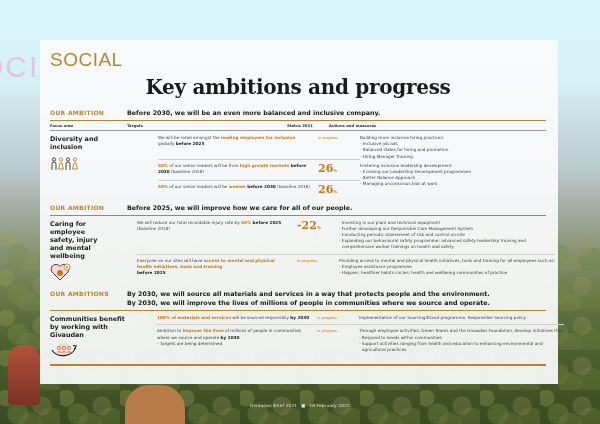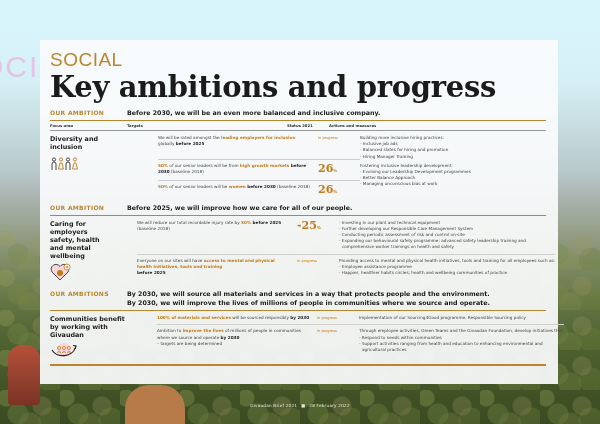--- a/index.html
+++ b/index.html
@@ -40,22 +40,23 @@
     font-family: "Liberation Sans", sans-serif;
     font-size: 30px; color: rgba(255, 110, 200, 0.35);
     letter-spacing: 2px; pointer-events: none;
   }
   .kicker {
     font-family: "Liberation Sans", sans-serif;
     font-size: 19px; color: #b8862f; letter-spacing: 0.5px; line-height: 20px;
   }
   .title {
     font-family: "DejaVu Serif", serif;
-    font-weight: bold; font-size: 29px; color: #1b1b1b; line-height: 30px; margin-top: 2px;
+    font-weight: bold; font-size: 20px; color: #1b1b1b; line-height: 30px; margin-top: 2px;
     letter-spacing: -0.3px;
+    text-align: center;
   }
   .amb {
     display: flex; align-items: flex-start; margin-top: 6px;
     font-size: 6.3px; font-weight: bold; color: #1b1b1b; line-height: 9px;
   }
   .amb .lab { width: 77px; color: #b8862f; font-size: 6px; letter-spacing: 0.3px; }
   .amb .txt { flex: 1; }
   .rule-gold { height: 1px; background: #b8862f; margin-top: 3px; }
   .rule-gold.thick { height: 1.5px; }
   .thead { display: flex; font-size: 3.8px; font-weight: bold; color: #333; padding: 2px 0 2px; border-bottom: 0.6px solid #999; }
@@ -167,36 +168,36 @@
     </div>
   </div>
 
   <div class="amb" style="margin-top:5px;">
     <div class="lab">OUR AMBITION</div>
     <div class="txt">Before 2025, we will improve how we care for all of our people.</div>
   </div>
   <div class="rule-gold"></div>
   <div class="section">
     <div class="focus">
-      <div style="width:56px;">Caring for employers safety, health and mental wellbeing</div>
+      <div style="width:56px;">Caring for employee safety, injury and mental wellbeing</div>
       <div class="icon-wrap" style="margin-top:3px;">
         <svg width="22" height="18" viewBox="0 0 22 18">
           <path d="M10 17 L2 9 A4.5 4.5 0 0 1 10 3.5 A4.5 4.5 0 0 1 18 9 Z" fill="#f7d6dc" stroke="#333" stroke-width="0.9"></path>
           <circle cx="10" cy="10" r="3" fill="#c47a17"></circle>
           <circle cx="17" cy="4" r="3" fill="#fff" stroke="#c47a17" stroke-width="0.8"></circle>
           <path d="M17 2.5v3M15.5 4h3" stroke="#c47a17" stroke-width="0.8"></path>
         </svg>
       </div>
     </div>
     <div class="rows">
       <div class="row">
         <div class="c2">
           <span>We will reduce our total recordable injury rate by </span><span class="hl">50%</span><span class="b"> before 2025</span><span> (baseline 2018)</span>
         </div>
-        <div class="c3"><span class="big"><span>-25</span><small>%</small></span></div>
+        <div class="c3"><span class="big"><span>-22</span><small>%</small></span></div>
         <div class="c4 acts">
           <div>- Investing in our plant and technical equipment</div>
           <div>- Further developing our Responsible Care Management System</div>
           <div>- Conducting periodic assessment of risk and control on-site</div>
           <div>- Expanding our behavioural safety programme: advanced safety leadership training and</div>
           <div style="padding-left:3px;">  comprehensive worker trainings on health and safety</div>
         </div>
       </div>
       <div class="row">
         <div class="c2">

